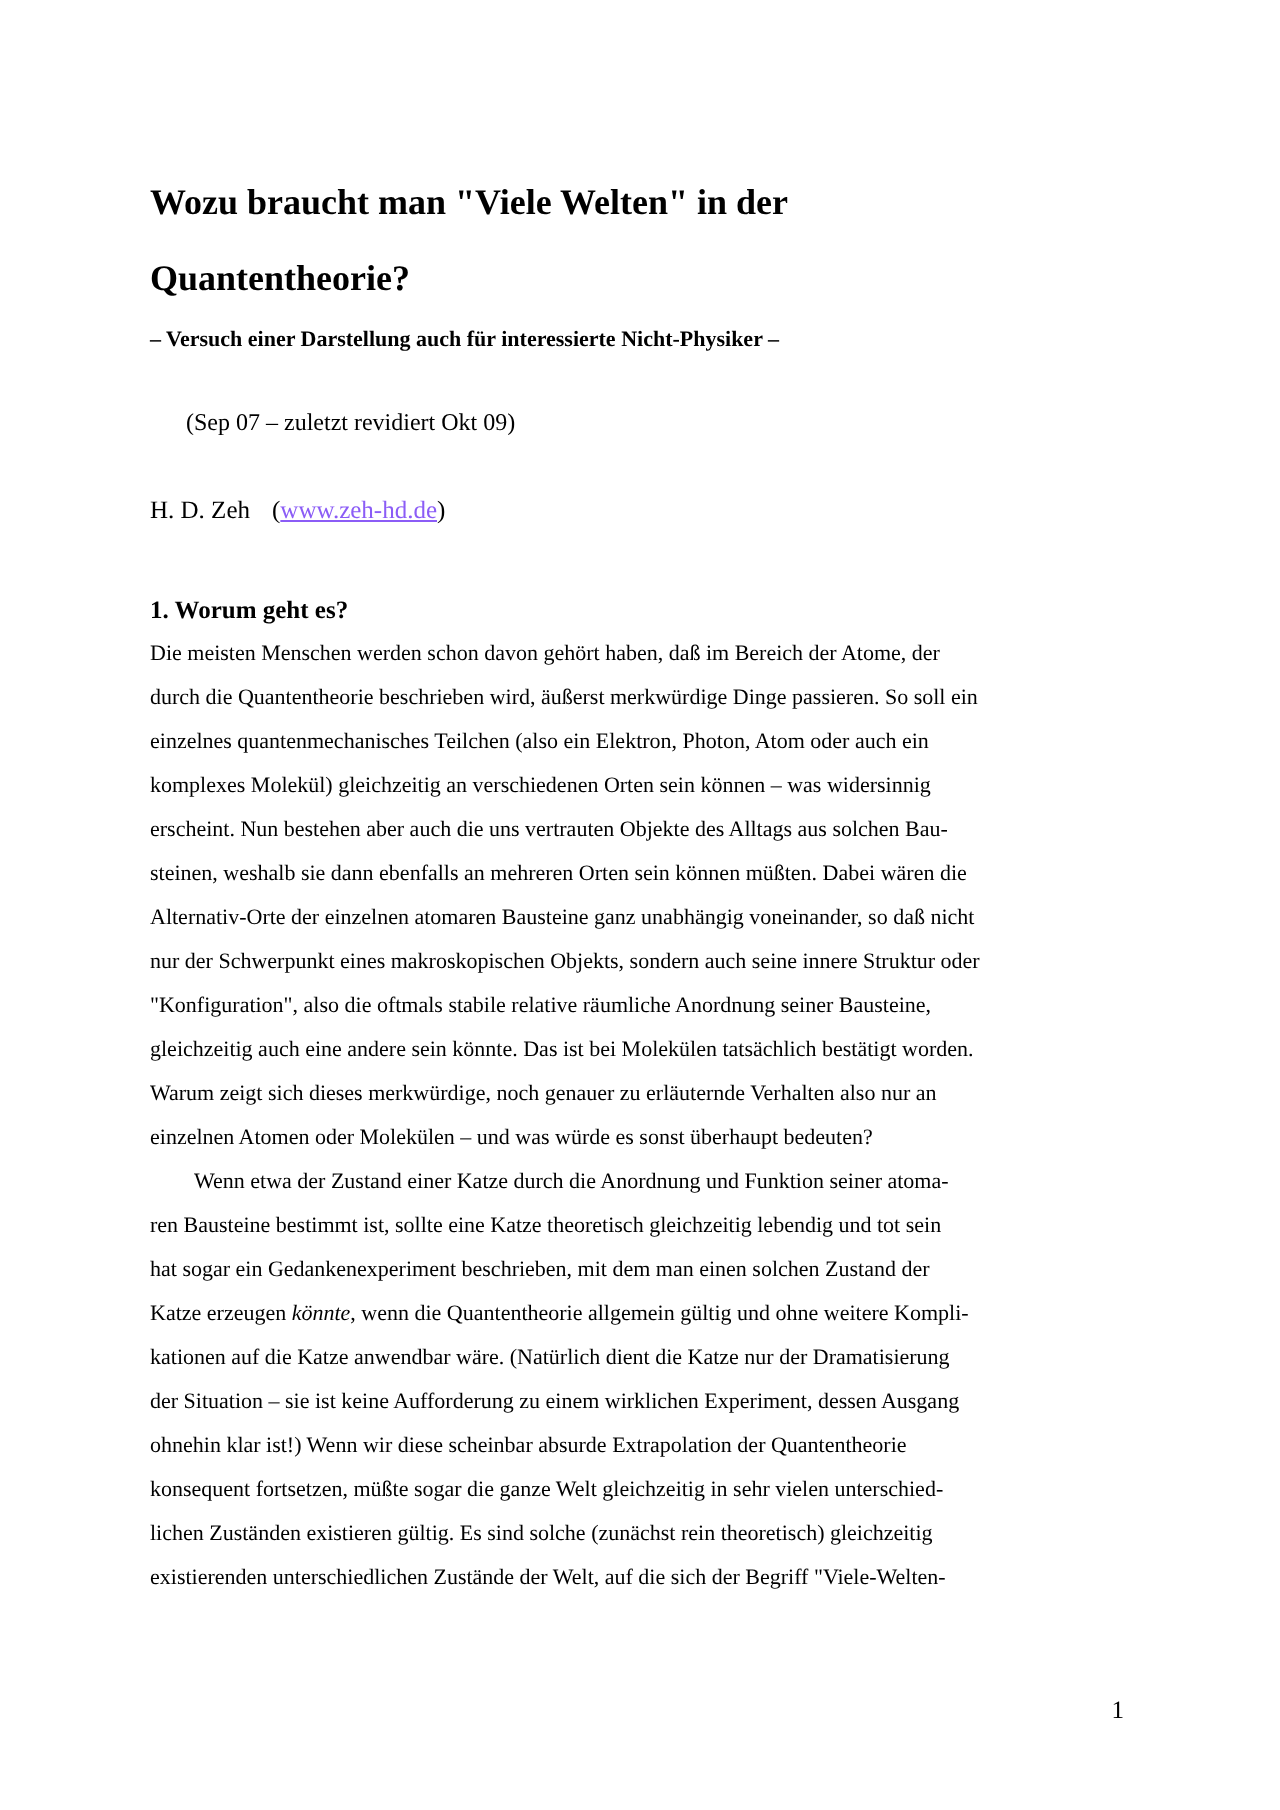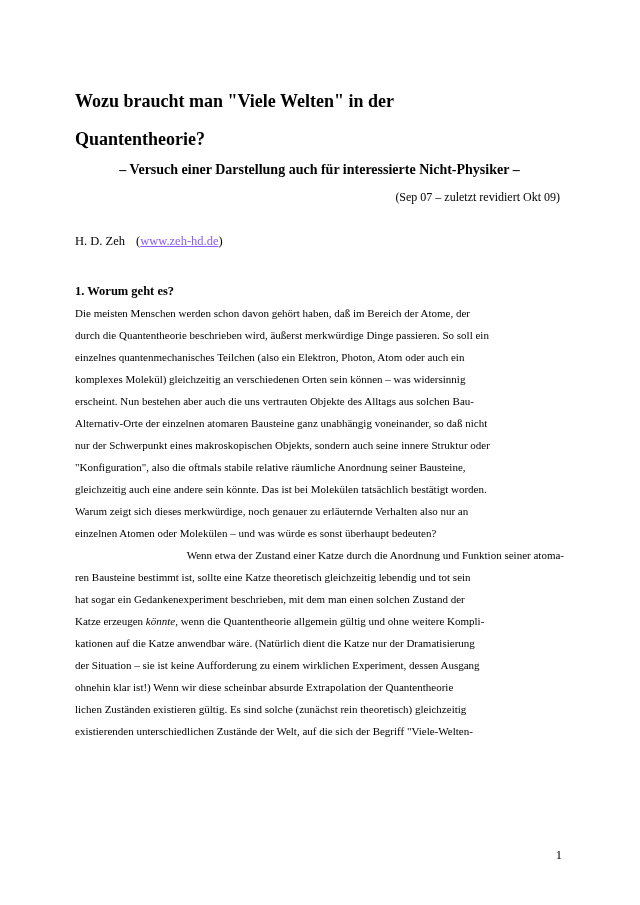--- a/index.html
+++ b/index.html
@@ -21,30 +21,28 @@
   }
   .title {
     margin: 82px 0 0 0;
     font-size: 18px;
     line-height: 38px;
     font-weight: bold;
   }
   .title-line { display: block; }
   .subtitle {
     margin: 0;
-    font-size: 14px;
+    font-size: 11px;
     line-height: 24px;
     font-weight: bold;
-    text-align: center;
   }
   .date-note {
-    margin: 4px;
+    margin: 18px;
     font-size: 12px;
     line-height: 22px;
-    text-align: right;
   }
   .author-line {
     margin-top: 22px;
     font-size: 12.5px;
     line-height: 22px;
   }
   .author-gap {
     display: inline-block;
     width: 11px;
   }
@@ -61,21 +59,20 @@
   }
   .paragraphs {
     font-size: 11px;
   }
   .text-line {
     line-height: 22px;
     white-space: nowrap;
   }
   .text-line.indent {
     padding-left: 22px;
-    text-align: right;
   }
   .text-line em {
     font-style: italic;
   }
   .page-number {
     position: absolute;
     top: 846px;
     right: 78px;
     font-size: 12.5px;
     line-height: 18px;
@@ -102,35 +99,37 @@
 
     <h2 class="section-heading">1. Worum geht es?</h2>
 
     <div class="paragraphs" id="paragraphs">
         <div>
           <div class="text-line">Die meisten Menschen werden schon davon gehört haben, daß im Bereich der Atome, der</div>
           <div class="text-line">durch die Quantentheorie beschrieben wird, äußerst merkwürdige Dinge passieren. So soll ein</div>
           <div class="text-line">einzelnes quantenmechanisches Teilchen (also ein Elektron, Photon, Atom oder auch ein</div>
           <div class="text-line">komplexes Molekül) gleichzeitig an verschiedenen Orten sein können – was widersinnig</div>
           <div class="text-line">erscheint. Nun bestehen aber auch die uns vertrauten Objekte des Alltags aus solchen Bau-</div>
+          <div class="text-line">steinen, weshalb sie dann ebenfalls an mehreren Orten sein können müßten. Dabei wären die</div>
           <div class="text-line">Alternativ-Orte der einzelnen atomaren Bausteine ganz unabhängig voneinander, so daß nicht</div>
           <div class="text-line">nur der Schwerpunkt eines makroskopischen Objekts, sondern auch seine innere Struktur oder</div>
           <div class="text-line">"Konfiguration", also die oftmals stabile relative räumliche Anordnung seiner Bausteine,</div>
           <div class="text-line">gleichzeitig auch eine andere sein könnte. Das ist bei Molekülen tatsächlich bestätigt worden.</div>
           <div class="text-line">Warum zeigt sich dieses merkwürdige, noch genauer zu erläuternde Verhalten also nur an</div>
           <div class="text-line">einzelnen Atomen oder Molekülen – und was würde es sonst überhaupt bedeuten?</div>
         </div>
         <div>
           <div class="text-line indent">Wenn etwa der Zustand einer Katze durch die Anordnung und Funktion seiner atoma-</div>
           <div class="text-line">ren Bausteine bestimmt ist, sollte eine Katze theoretisch gleichzeitig lebendig und tot sein</div>
           <div class="text-line">hat sogar ein Gedankenexperiment beschrieben, mit dem man einen solchen Zustand der</div>
           <div class="text-line"><span>Katze erzeugen </span><em>könnte</em><span>, wenn die Quantentheorie allgemein gültig und ohne weitere Kompli-</span></div>
           <div class="text-line">kationen auf die Katze anwendbar wäre. (Natürlich dient die Katze nur der Dramatisierung</div>
           <div class="text-line">der Situation – sie ist keine Aufforderung zu einem wirklichen Experiment, dessen Ausgang</div>
           <div class="text-line">ohnehin klar ist!) Wenn wir diese scheinbar absurde Extrapolation der Quantentheorie</div>
+          <div class="text-line">konsequent fortsetzen, müßte sogar die ganze Welt gleichzeitig in sehr vielen unterschied-</div>
           <div class="text-line">lichen Zuständen existieren gültig. Es sind solche (zunächst rein theoretisch) gleichzeitig</div>
           <div class="text-line">existierenden unterschiedlichen Zustände der Welt, auf die sich der Begriff "Viele-Welten-</div>
         </div>
       </div>
 
   </div>
 
   <div class="page-number">1</div>
 </div>
 

